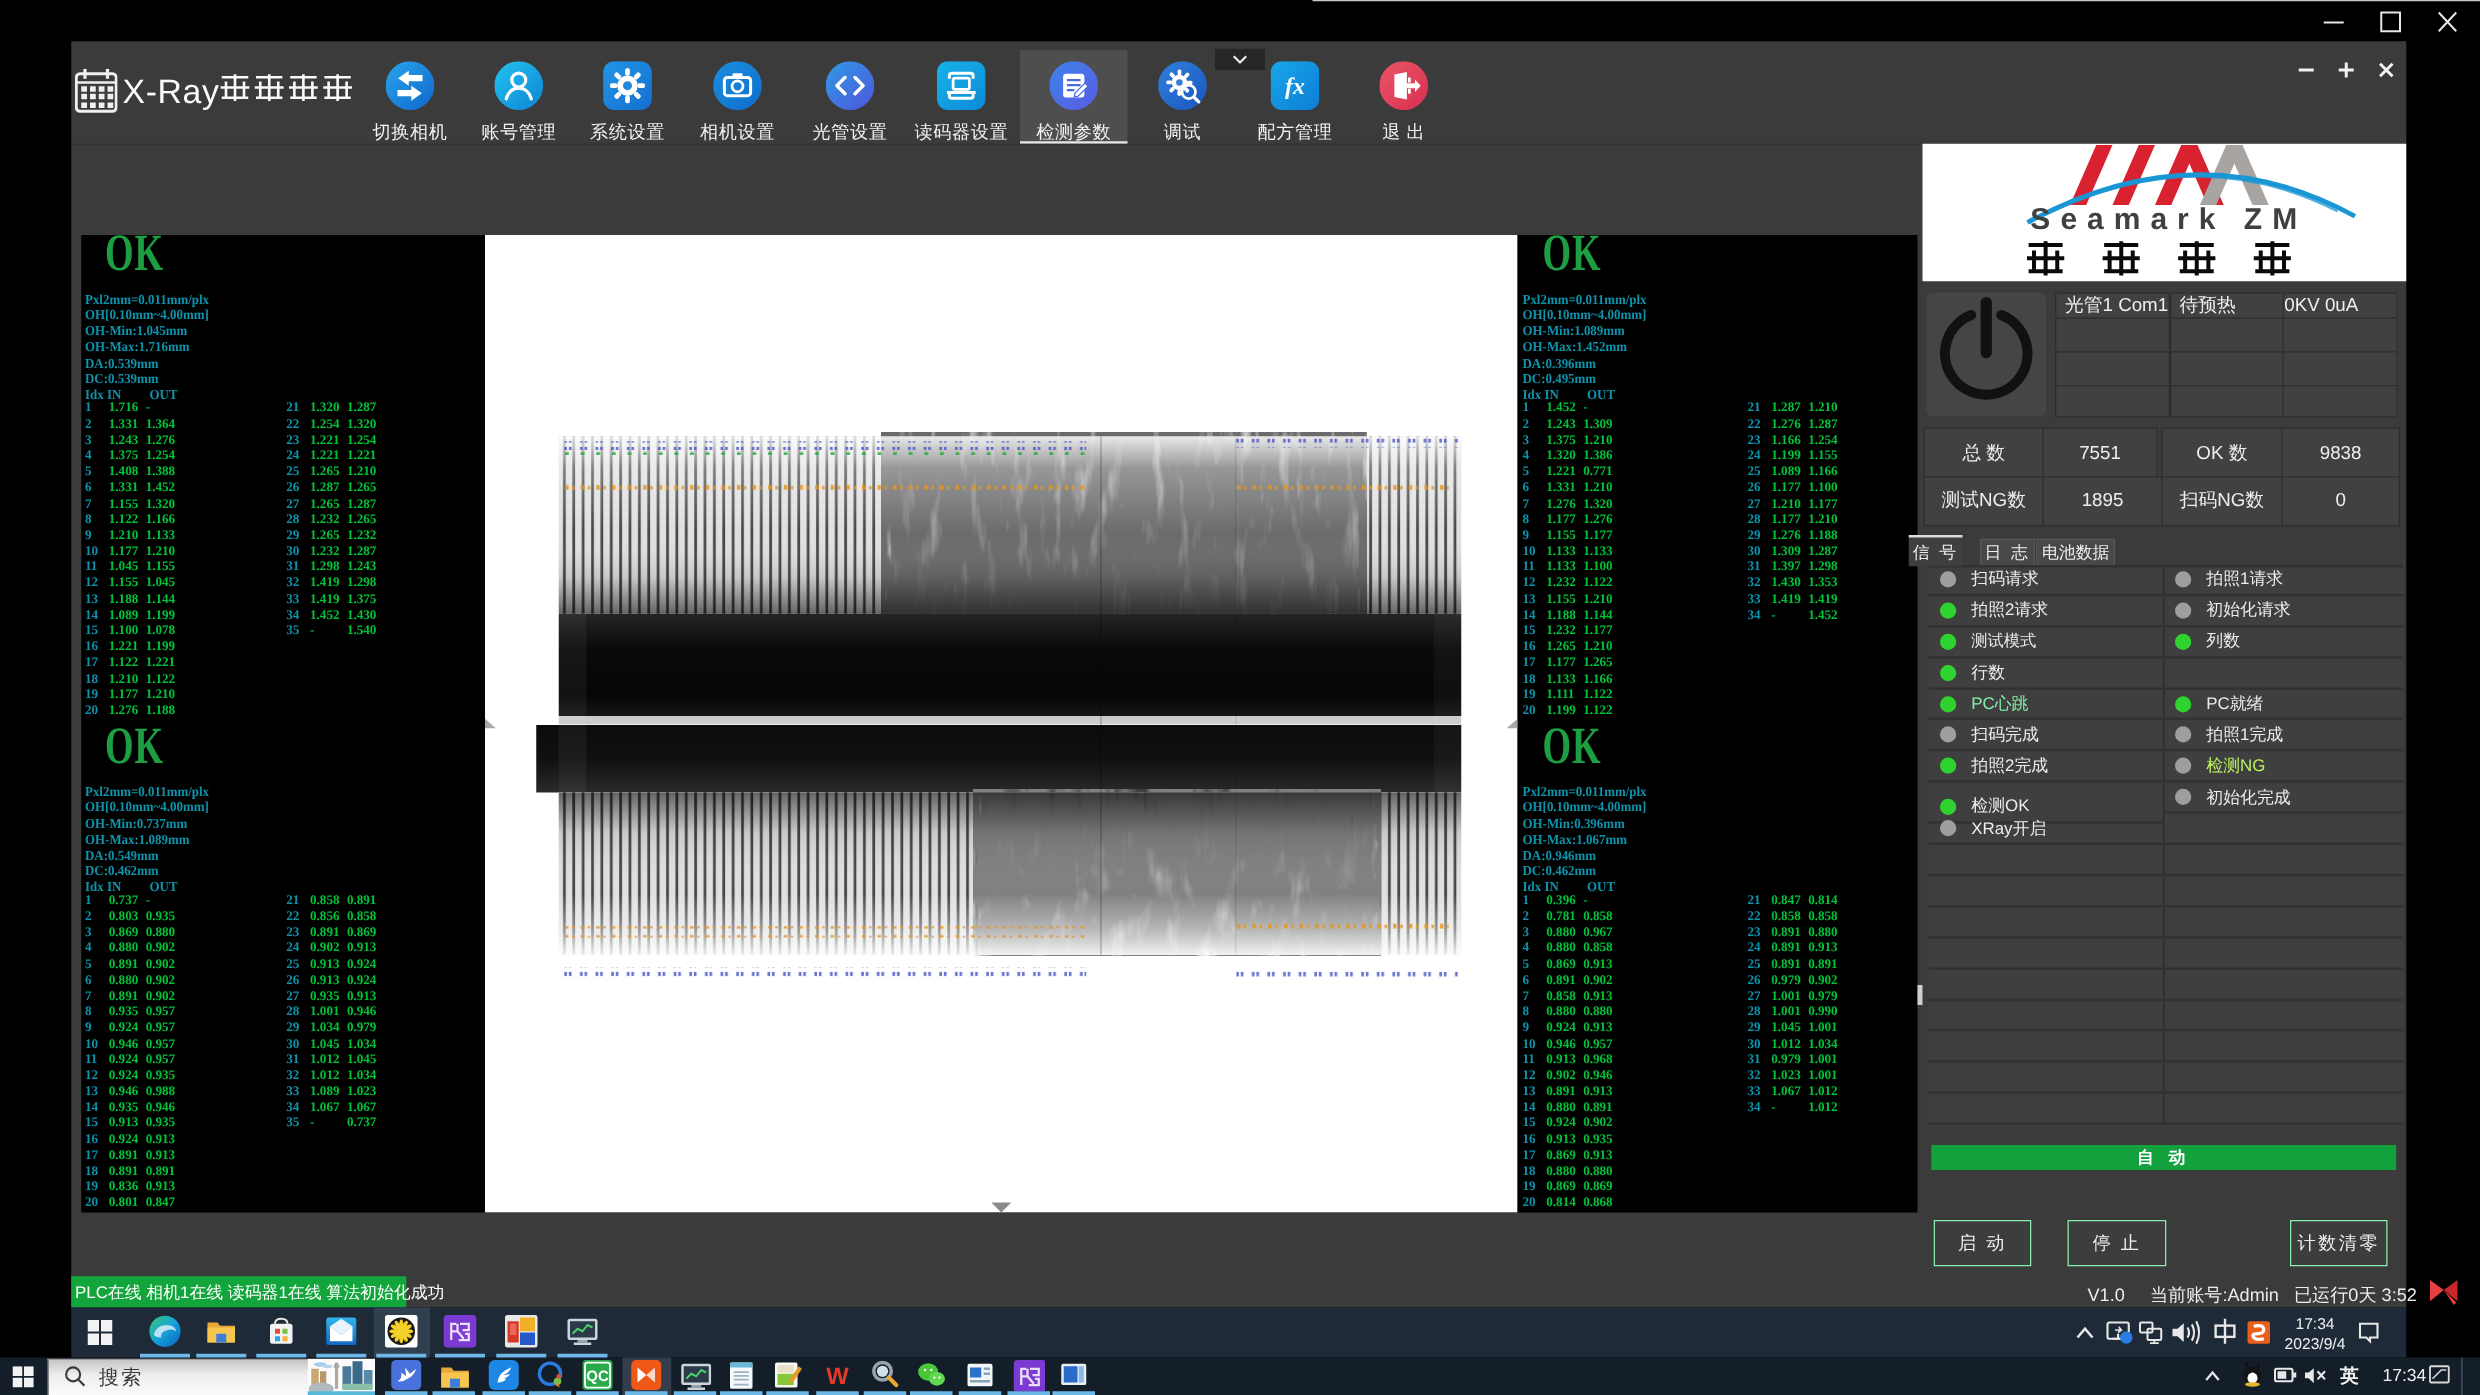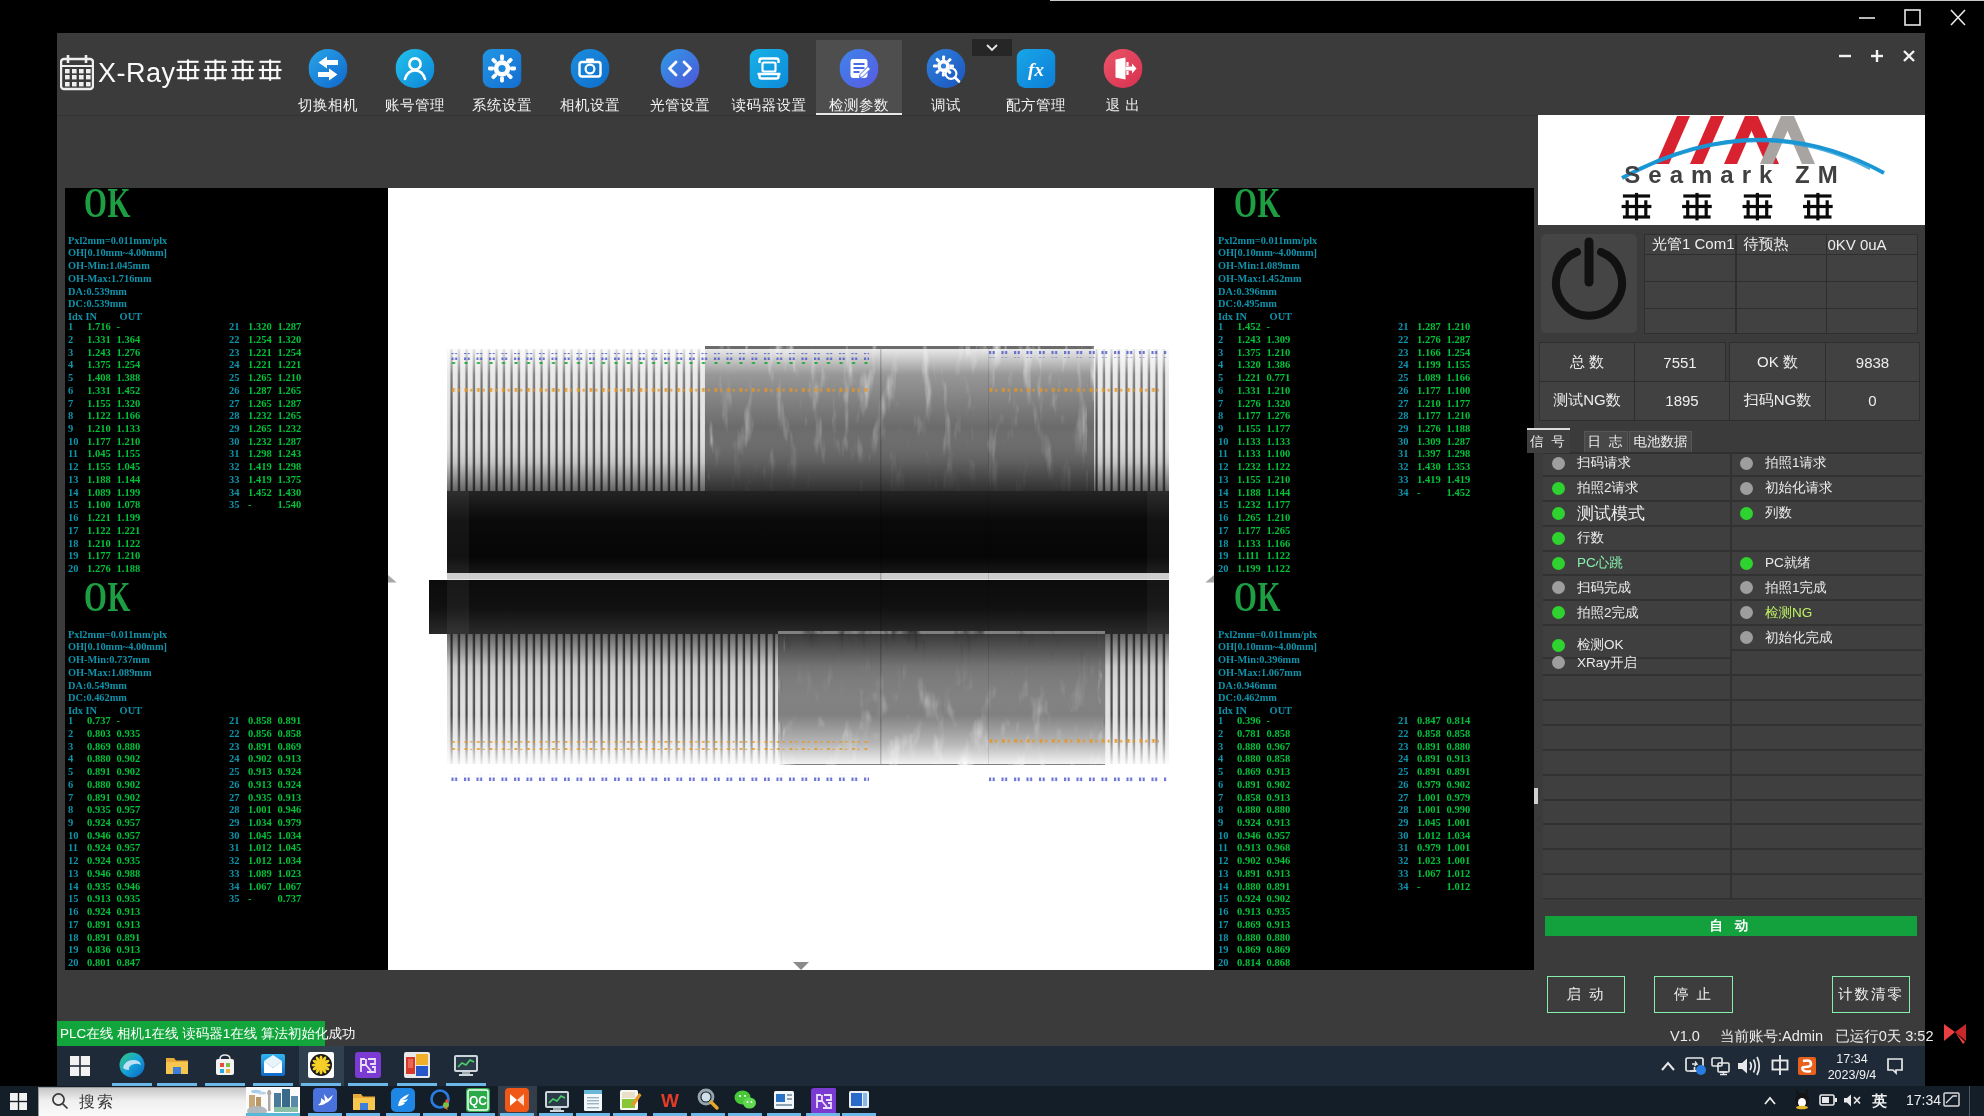--- a/index.html
+++ b/index.html
@@ -589,21 +589,21 @@
 <div class="sigrow" style="left:1486px;top:443.9px;width:188px">
       <span class="dot" style="background:#2fd32f"></span>
       <span style="color:#ececec;font-size:13.5px">拍照2请求</span>
     </div>
 <div class="sigrow" style="left:1674px;top:443.9px;width:191px">
       <span class="dot" style="background:#9e9e9e"></span>
       <span style="color:#ececec;font-size:13.5px">初始化请求</span>
     </div>
 <div class="sigrow" style="left:1486px;top:468.8px;width:188px">
       <span class="dot" style="background:#2fd32f"></span>
-      <span style="color:#ececec;font-size:17px">测试模式</span>
+      <span style="color:#ececec;font-size:13px">测试模式</span>
     </div>
 <div class="sigrow" style="left:1674px;top:468.8px;width:191px">
       <span class="dot" style="background:#2fd32f"></span>
       <span style="color:#ececec;font-size:13.5px">列数</span>
     </div>
 <div class="sigrow" style="left:1486px;top:493.7px;width:188px">
       <span class="dot" style="background:#2fd32f"></span>
       <span style="color:#ececec;font-size:13.5px">行数</span>
     </div>
 <div class="sigrow" style="left:1674px;top:493.7px;width:191px"></div>

